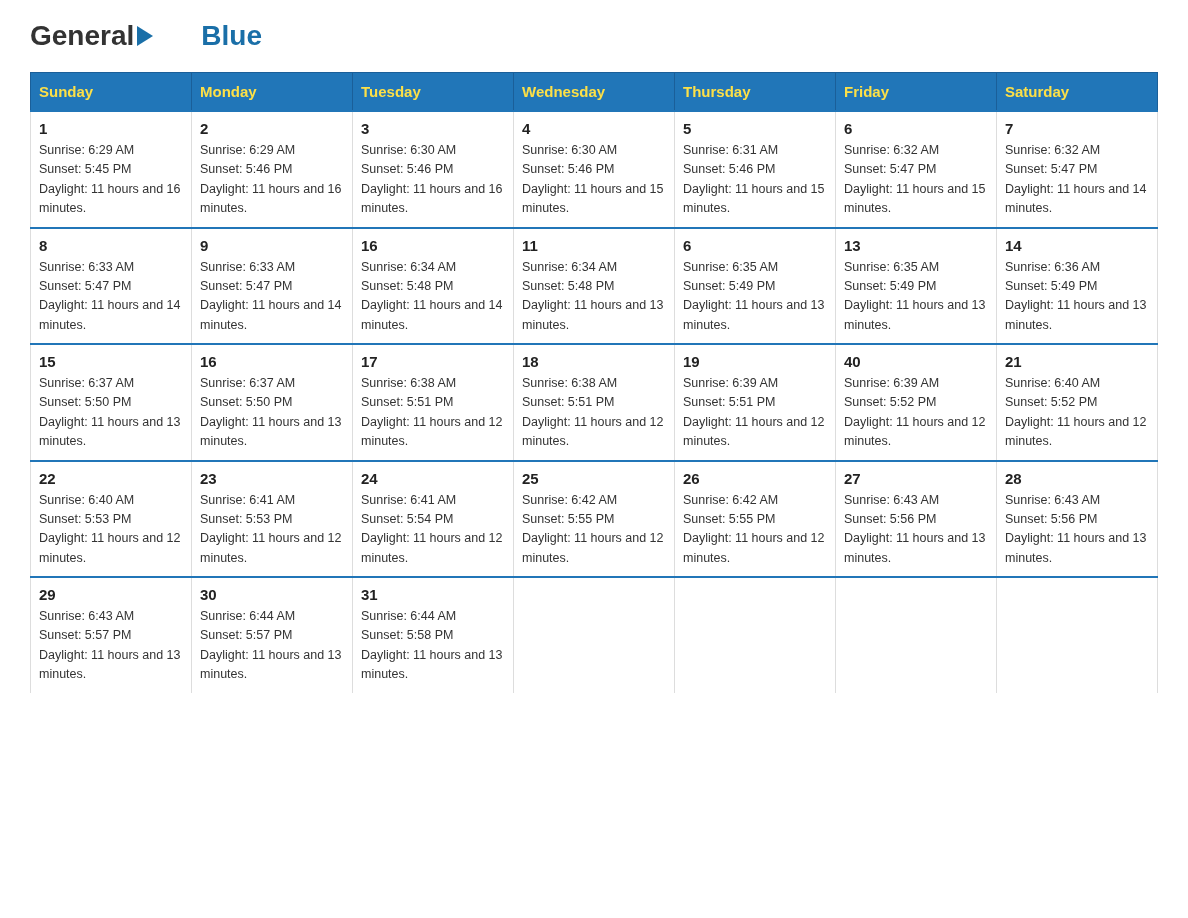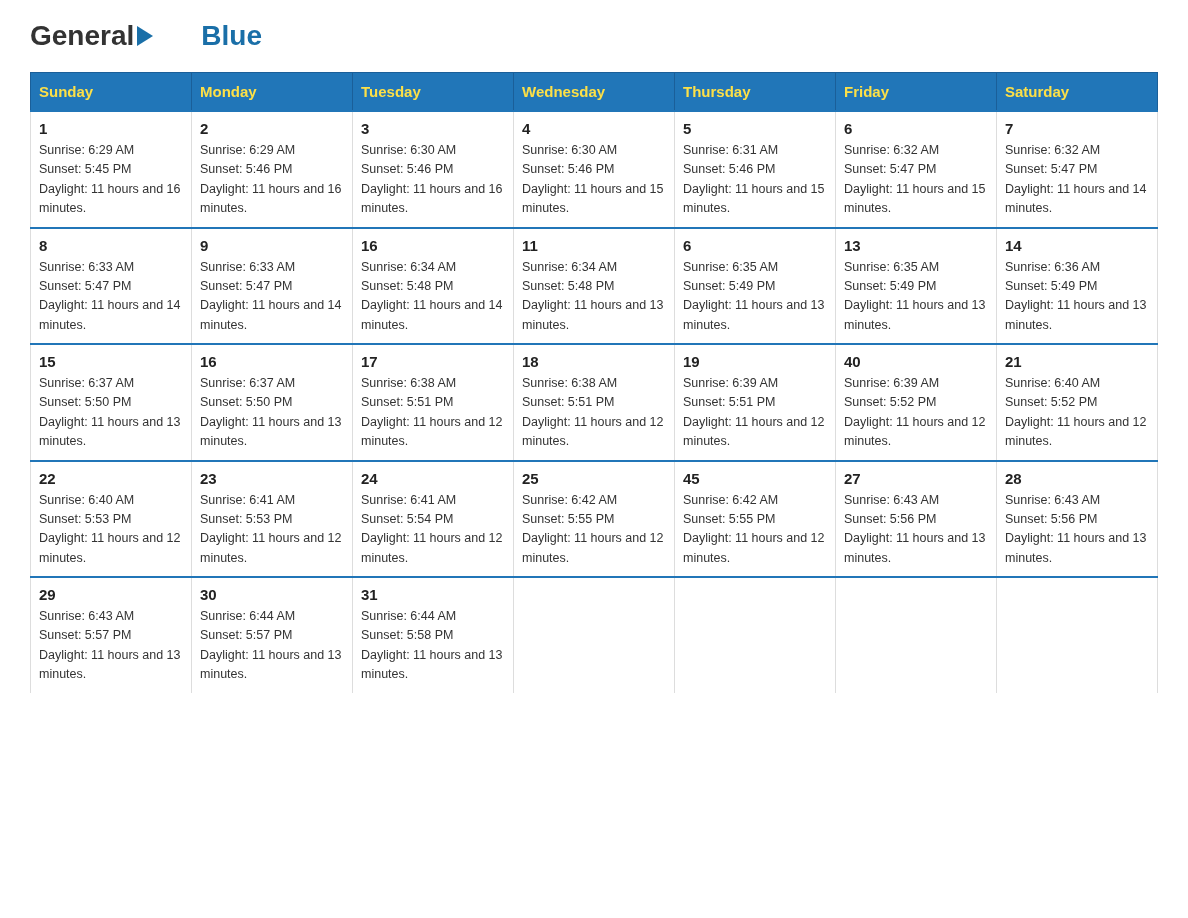--- a/index.html
+++ b/index.html
@@ -349,21 +349,21 @@
       </td>
         <td>
         <span class="day-number">25</span>
         <div class="day-info">
           Sunrise: 6:42 AM<br>
           Sunset: 5:55 PM<br>
           Daylight: 11 hours and 12 minutes.
         </div>
       </td>
         <td>
-        <span class="day-number">45</span>
+        <span class="day-number">26</span>
         <div class="day-info">
           Sunrise: 6:42 AM<br>
           Sunset: 5:55 PM<br>
           Daylight: 11 hours and 12 minutes.
         </div>
       </td>
         <td>
         <span class="day-number">27</span>
         <div class="day-info">
           Sunrise: 6:43 AM<br>

